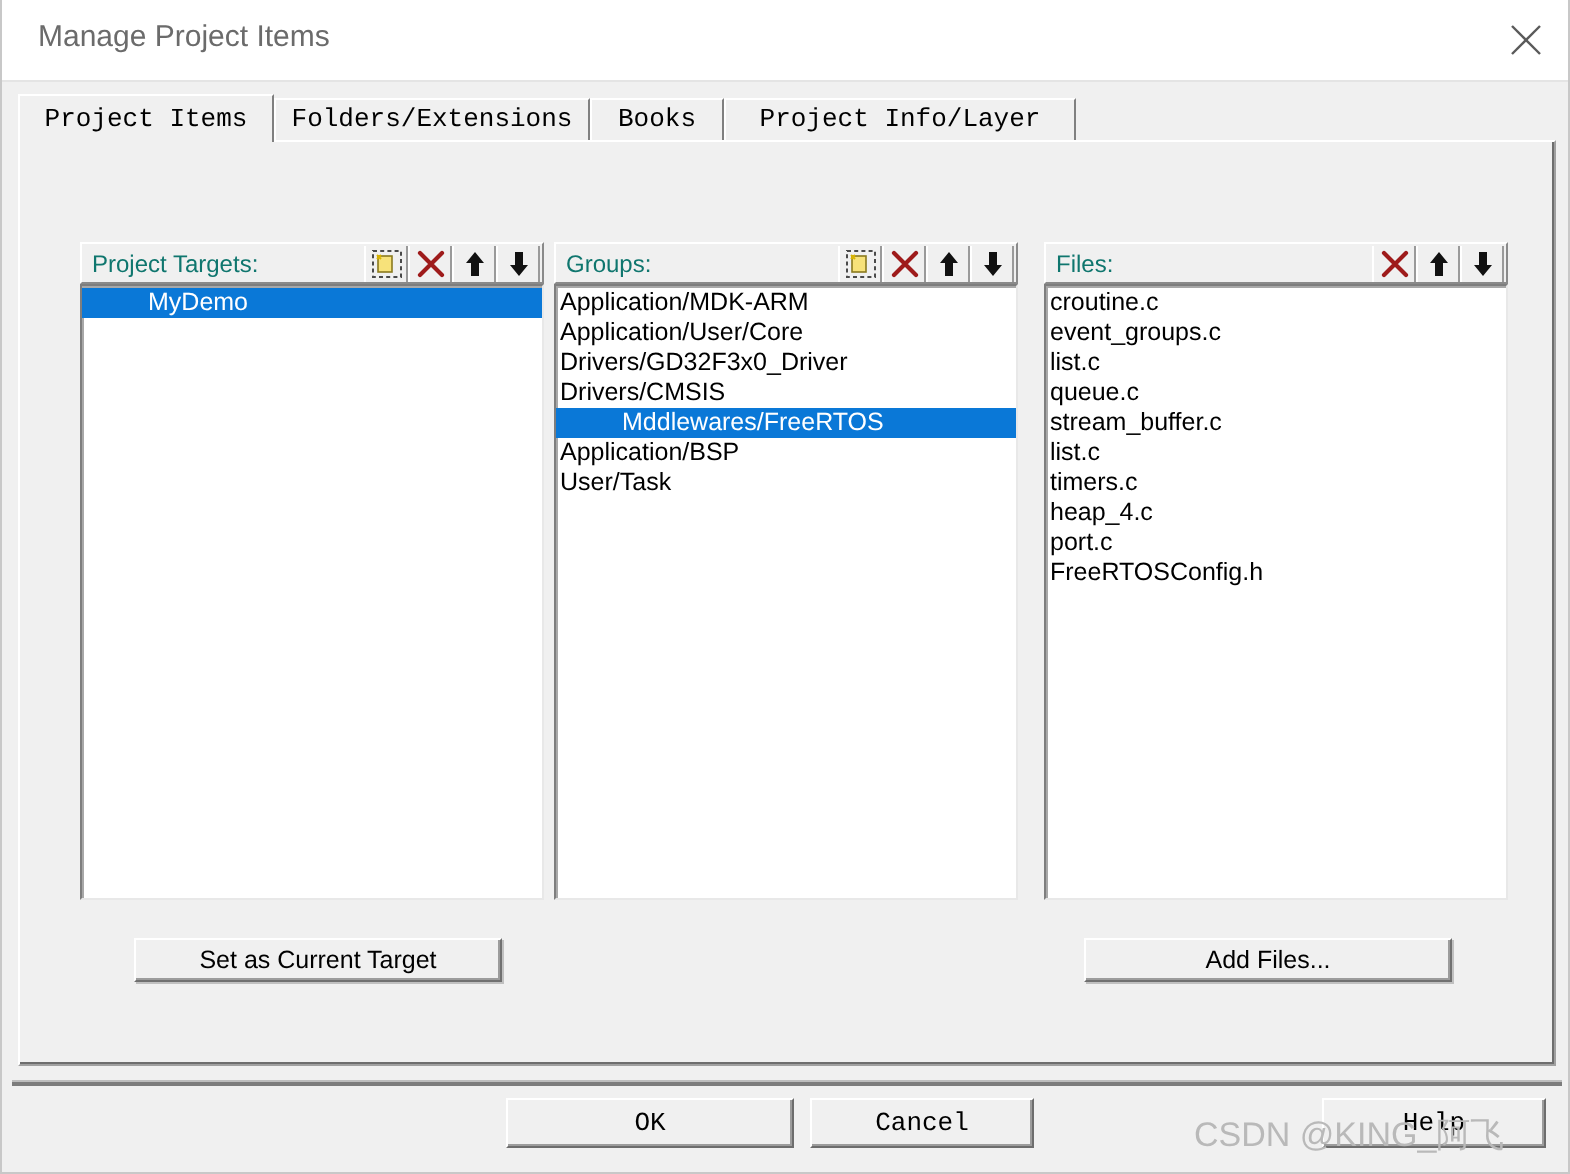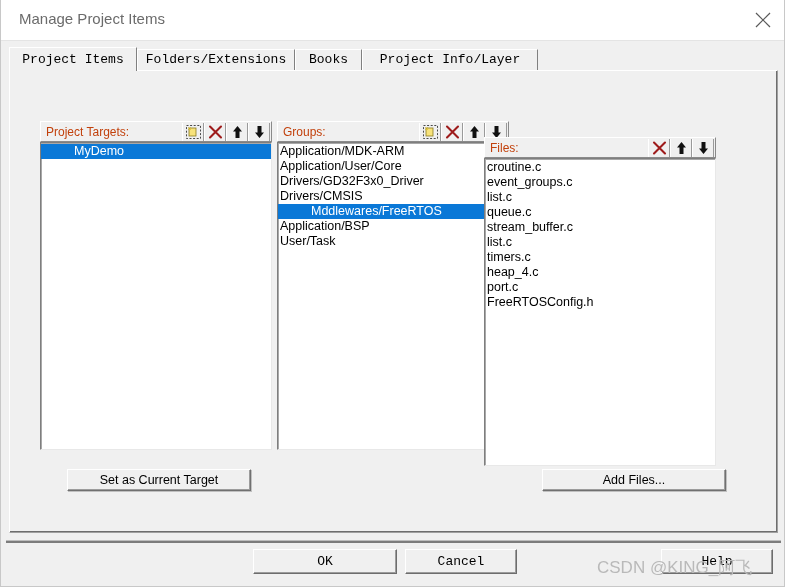--- a/index.html
+++ b/index.html
@@ -122,37 +122,37 @@
     border-left: 1px solid #ffffff;
     border-right: 1px solid #a0a0a0;
     border-bottom: 1px solid #a0a0a0;
     box-shadow: inset -1px -1px 0 #6e6e6e;
   }
 
   
   .column { position: absolute; top: 50px; }
   #col-targets { left: 30px;  width: 232px; }
   #col-groups  { left: 267px; width: 232px; }
-  #col-files   { left: 474px; width: 232px; margin-top: 16px; }
+  #col-files   { left: 512px; width: 232px; }
 
   .col-header {
     position: relative;
     height: 21px;
     box-sizing: border-box;
     background: #f0f0f0;
     border-top: 1px solid #ffffff;
     border-left: 1px solid #ffffff;
     border-right: 1px solid #8a8a8a;
     border-bottom: 1px solid #8a8a8a;
   }
   .col-header-label {
     position: absolute;
     left: 5px; top: 3px;
     font-size: 12px;
-    color: #c2410c;
+    color: #0f766e;
     font-family: "Liberation Sans", sans-serif;
     white-space: nowrap;
   }
   .icon-group {
     position: absolute;
     right: 1px; top: 1px;
     height: 18px;
     display: flex;
   }
   .icon-btn {

